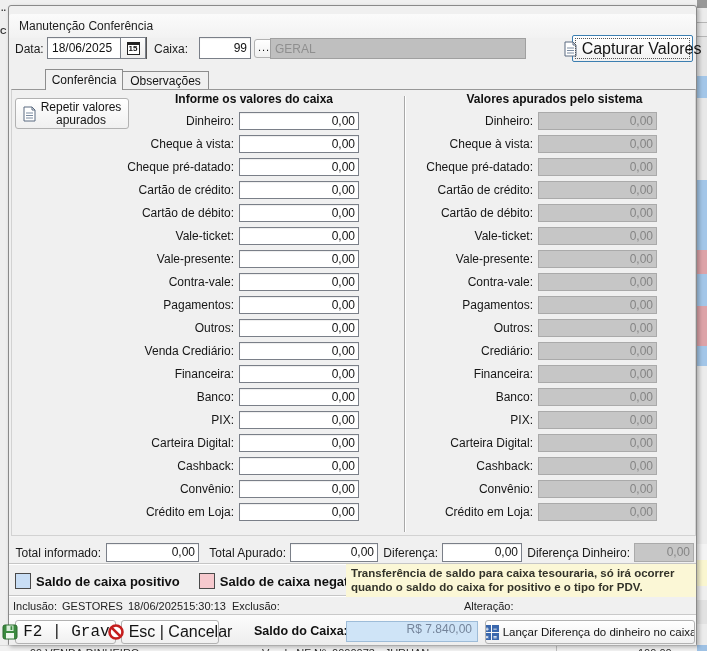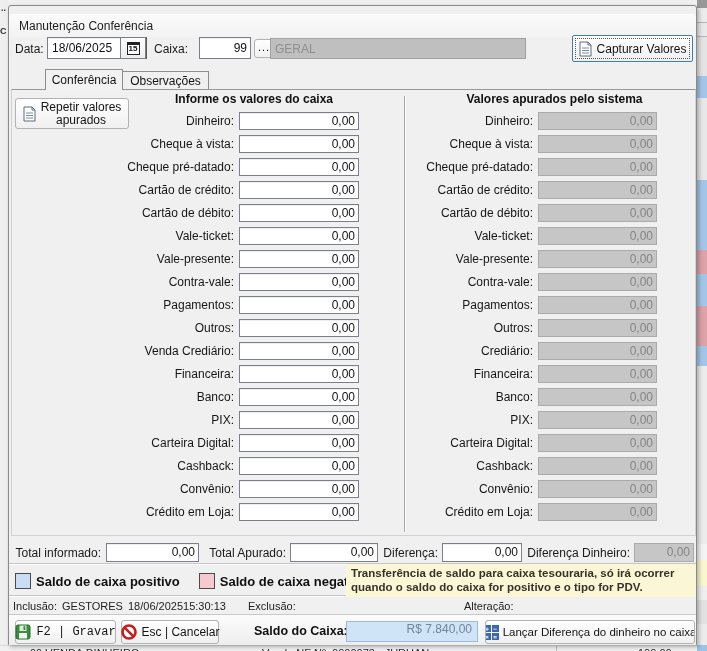--- a/index.html
+++ b/index.html
@@ -47,21 +47,21 @@
 
   label, .lbl { font-size:12px; color:#1a1a1a; }
 
   .field { border:1px solid #7a7f88; background:#fff; font-family:"Liberation Sans",sans-serif;
     font-size:12px; color:#111; box-shadow:inset 0 1px 1px rgba(0,0,0,.07); }
   .field.num { text-align:right; padding:0 3px; }
   .field.dis { background:#c6c6c6; color:#858585; border-color:#aaaaaa; box-shadow:none; }
 
   .btn { position:absolute; display:flex; align-items:center; justify-content:center; gap:5px;
     background:linear-gradient(#ffffff,#f0f0f0); border:1px solid #b2b2b2; border-radius:3px;
-    font-size:12px; color:#141414; cursor:default; white-space:nowrap; }
+    font-size:16px; color:#141414; cursor:default; white-space:nowrap; }
 
   
   #lbl-data   { position:absolute; left:6px;  top:36px; }
   #date-wrap  { position:absolute; left:38px; top:31px; width:99px; height:22px; display:flex; }
   #date-input { width:73px; height:22px; border-right:none; padding:0 4px; }
   #date-cal-btn { width:26px; height:22px; background:linear-gradient(#fdfdfd,#ededed);
     border:1px solid #7a7f88; display:flex; align-items:center; justify-content:center;
     box-shadow:1px 0 0 #555; }
   .cal-glyph { width:13px; height:13px; border:1px solid #222; background:#fff; position:relative;
     font-size:8px; font-weight:bold; color:#111; text-align:center; line-height:12px; }
@@ -123,21 +123,21 @@
   .legend-gap { width:9px; }
   #note-box { position:absolute; left:337px; top:558px; width:350px; height:33px;
     background:#fbf7d6; padding:2px 5px; z-index:5;
     font-size:11.5px; font-weight:bold; color:#33332a; line-height:14px; }
 
   
   #audit { position:absolute; left:0; top:592px; width:687px; height:16px; font-size:11px;
     color:#222; z-index:4; }
   #audit span { position:absolute; top:2px; white-space:nowrap; }
   #audit-inclusao { left:4px; } #audit-user { left:53px; } #audit-datetime { left:119px; }
-  #audit-exclusao { left:223px;margin-left:16px; } #audit-alteracao { left:455px; }
+  #audit-exclusao { left:223px; } #audit-alteracao { left:455px; }
 
   
   #footerbar { position:absolute; left:0; top:608px; width:687px; height:31px;
     background:linear-gradient(#fcfcfc,#ededed); border-top:1px solid #c9c9c9; z-index:6; }
   #save-btn   { left:6px;   top:5px; width:101px; height:24px;font-family:Liberation Mono, monospace; }
   #cancel-btn { left:112px; top:5px; width:98px;  height:24px; }
   #saldo-lbl  { position:absolute; left:245px; top:9px; font-size:12.5px; font-weight:bold; color:#101010; }
   #saldo-field{ position:absolute; left:337px; top:6px; width:132px; height:21px;
     background:#cfe4f7; border:1px solid #9ebcd8; color:#74849a; text-align:right;
     font-size:12px; padding:0 5px; box-shadow:none; }

